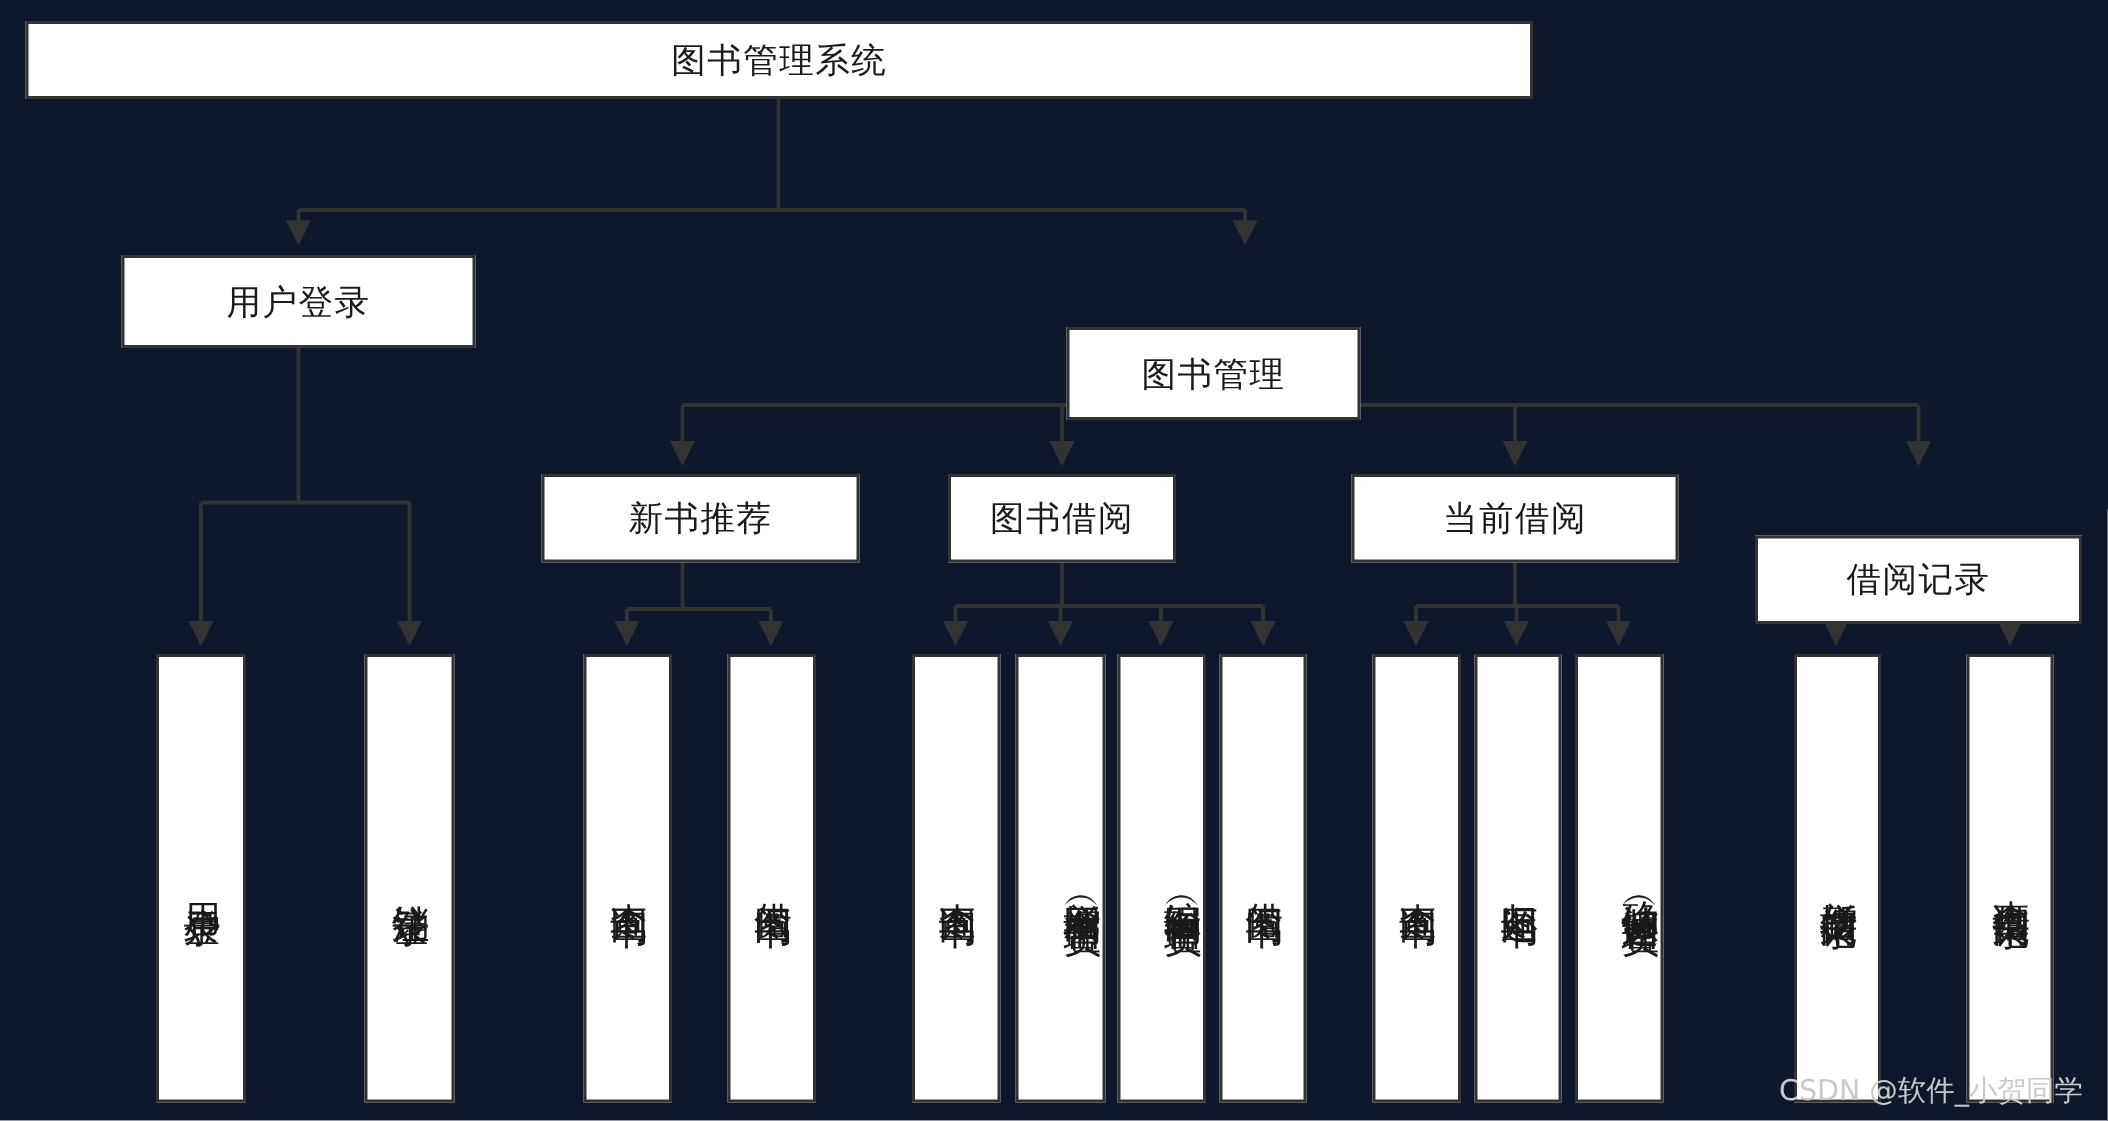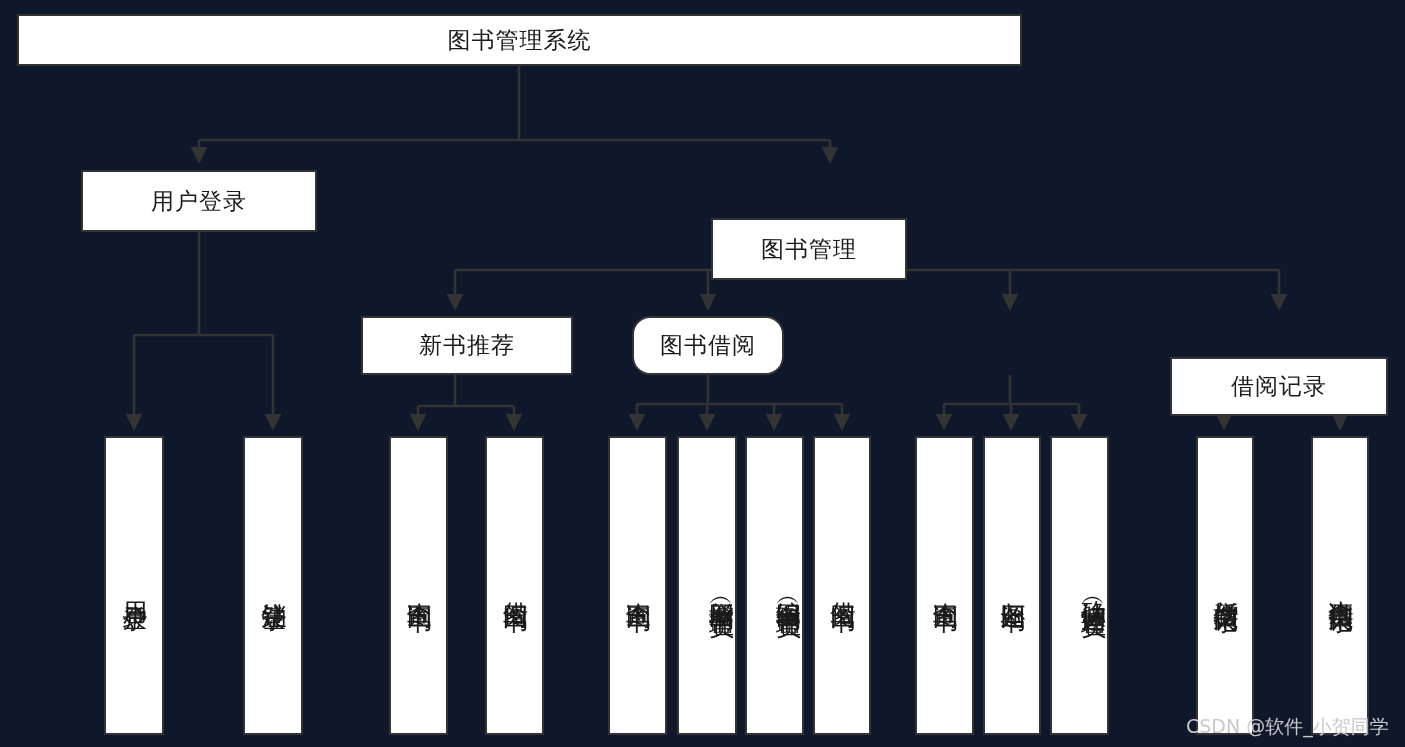--- a/index.html
+++ b/index.html
@@ -115,21 +115,22 @@
       <path d="M 1340 404 L 1340 429" marker-end="url(#arrow)"></path>
     </g>
   </svg>
 
   <div class="node horizontal" style="left:17px; top:14px; width:1005px; height:52px;">图书管理系统</div>
 
   <div class="node horizontal" style="left:81px; top:170px; width:236px; height:62px;">用户登录</div>
   <div class="node horizontal" style="left:711px; top:170px; width:196px; height:62px;margin-top:48px;">图书管理</div>
 
   <div class="node horizontal" style="left:361px; top:316px; width:212px; height:59px;">新书推荐</div>
-  <div class="node horizontal" style="left:632px; top:316px; width:152px; height:59px;border-radius:18px;">图书借阅</div>
+  <div class="node horizontal" style="left:632px; top:316px; width:152px; height:59px;">图书借阅</div>
+  <div class="node horizontal" style="left:901px; top:316px; width:218px; height:59px;">当前借阅</div>
   <div class="node horizontal" style="left:1170px; top:316px; width:218px; height:59px;margin-top:41px;">借阅记录</div>
 
   <div class="node vertical" style="left:104px; top:436px; width:60px; height:299px;">用户登录</div>
   <div class="node vertical" style="left:243px; top:436px; width:60px; height:299px;">注销登录</div>
 
   <div class="node vertical" style="left:389px; top:436px; width:59px; height:299px;">查询图书</div>
   <div class="node vertical" style="left:485px; top:436px; width:59px; height:299px;">借阅图书</div>
 
   <div class="node vertical" style="left:608px; top:436px; width:59px; height:299px;">查询图书</div>
   <div class="node vertical top-align" style="left:677px; top:436px; width:60px; height:299px;">新增图书（管理员）</div>

